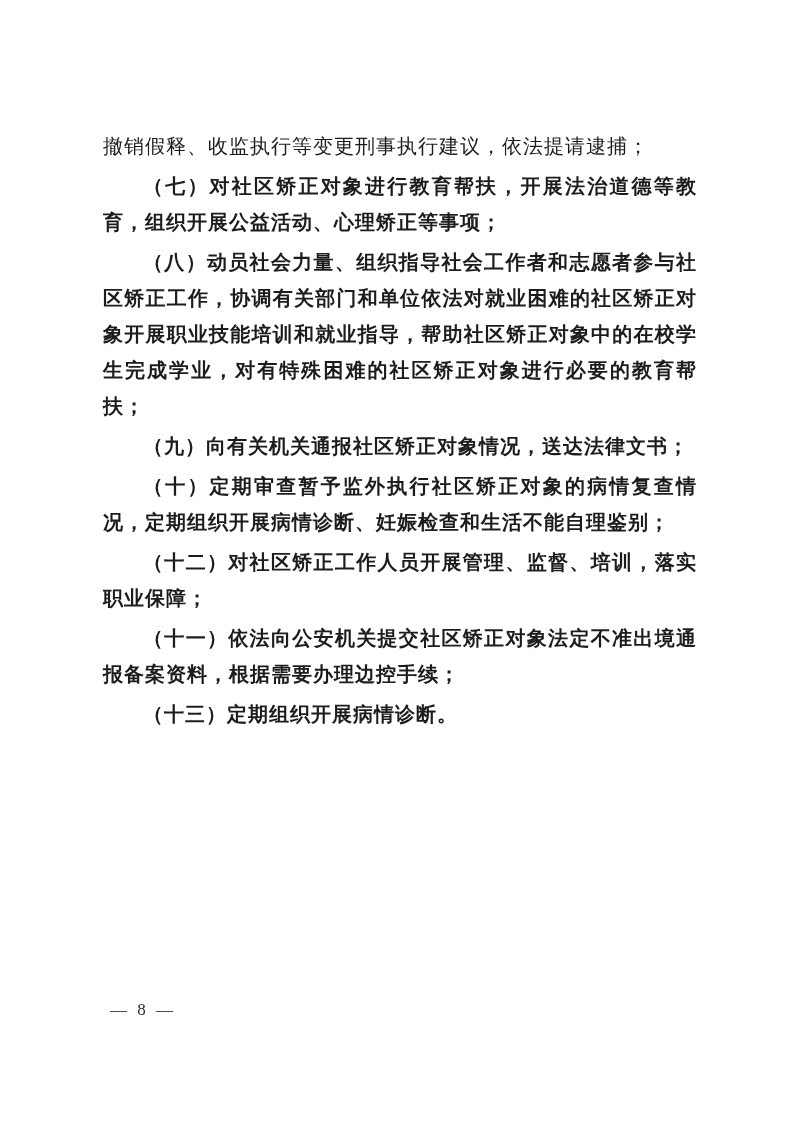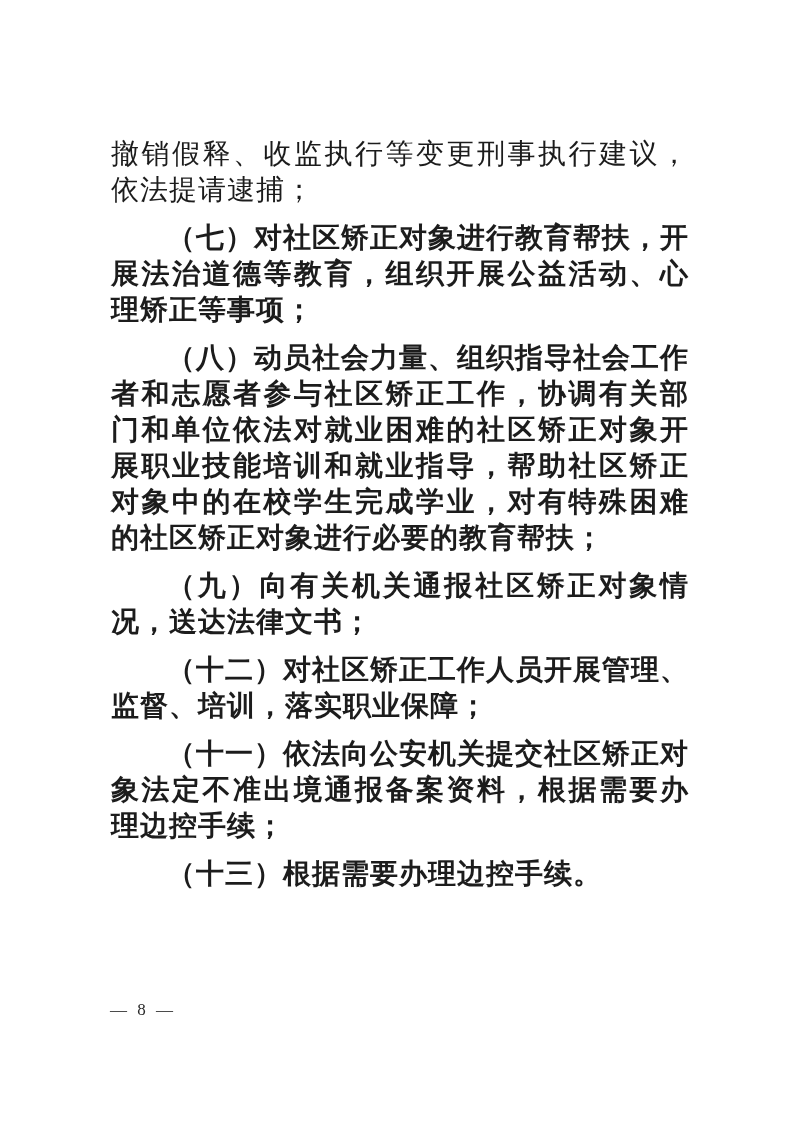--- a/index.html
+++ b/index.html
@@ -17,23 +17,23 @@
     color: #1c1c1c;
     overflow: hidden;
   }
   .text-block {
     position: absolute;
     left: 99px;
     top: 124px;
     width: 602px;
   }
   .para {
-    margin: 12px;
+    margin: 4px;
     padding: 0;
-    font-size: 28px;
+    font-size: 20px;
     line-height: 36px;
     letter-spacing: 1px;
     text-align: justify;
     word-break: break-all;
   }
   .para.indent {
     text-indent: 2em;
     font-weight: bold;
   }
   .page-footer {
@@ -48,22 +48,23 @@
 </head>
 <body>
 
 <div class="page">
 
   <div class="text-block">
     <p class="para">撤销假释、收监执行等变更刑事执行建议，依法提请逮捕；</p>
     <p class="para indent">（七）对社区矫正对象进行教育帮扶，开展法治道德等教育，组织开展公益活动、心理矫正等事项；</p>
     <p class="para indent">（八）动员社会力量、组织指导社会工作者和志愿者参与社区矫正工作，协调有关部门和单位依法对就业困难的社区矫正对象开展职业技能培训和就业指导，帮助社区矫正对象中的在校学生完成学业，对有特殊困难的社区矫正对象进行必要的教育帮扶；</p>
     <p class="para indent">（九）向有关机关通报社区矫正对象情况，送达法律文书；</p>
+    <p class="para indent">（十）定期审查暂予监外执行社区矫正对象的病情复查情况，定期组织开展病情诊断、妊娠检查和生活不能自理鉴别；</p>
     <p class="para indent">（十二）对社区矫正工作人员开展管理、监督、培训，落实职业保障；</p>
     <p class="para indent">（十一）依法向公安机关提交社区矫正对象法定不准出境通报备案资料，根据需要办理边控手续；</p>
-    <p class="para indent">（十三）根据需要办理边控手续。</p>
+    <p class="para indent">（十三）定期组织开展病情诊断。</p>
   </div>
 
   <div class="page-footer">
     <span>— 8 —</span>
   </div>
 
 </div>
 
 </body></html>

